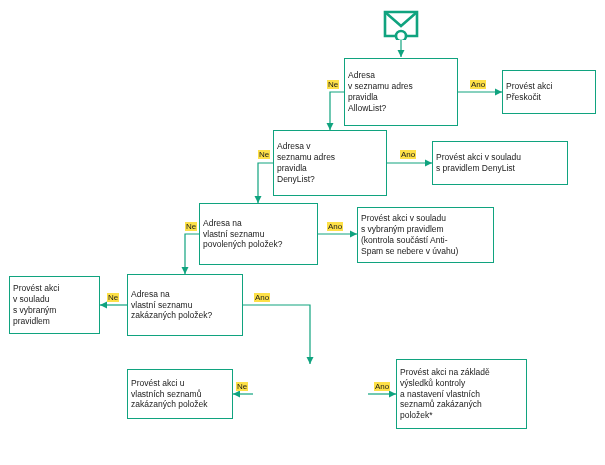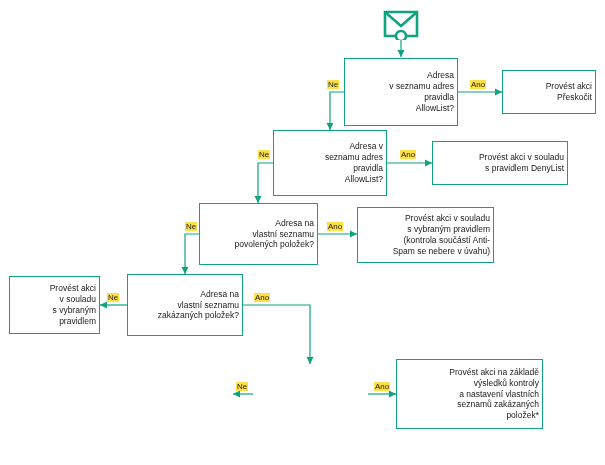--- a/index.html
+++ b/index.html
@@ -24,21 +24,21 @@
     width: 605px;
     height: 465px;
   }
   .node {
     position: absolute;
     box-sizing: border-box;
     border: 1px solid #10a37f;
     color: #1a1a1a;
     font-size: 8.5px;
     line-height: 1.28;
-    text-align: right;
+    text-align: left;
     display: flex;
     align-items: center;
     justify-content: center;
     padding: 2px 3px;
     background: #ffffff;
   }
   .node span {
     display: block;
     width: 100%;
   }
@@ -110,21 +110,21 @@
 
   <div class="node" style="left:502px; top:70px; width:94px; height:44px;">
     <span style="white-space:pre-line;">Provést akci
 Přeskočit</span>
   </div>
 
   <div class="node" style="left:273px; top:130px; width:114px; height:66px;">
     <span style="white-space:pre-line;">Adresa v
 seznamu adres
 pravidla
-AllowList?</span>
+DenyList?</span>
   </div>
 
   <div class="node" style="left:432px; top:141px; width:136px; height:44px;">
     <span style="white-space:pre-line;">Provést akci v souladu
 s pravidlem DenyList</span>
   </div>
 
   <div class="node" style="left:199px; top:203px; width:119px; height:62px;">
     <span style="white-space:pre-line;">Adresa na
 vlastní seznamu
@@ -145,22 +145,27 @@
   </div>
 
   <div class="node" style="left:9px; top:276px; width:91px; height:58px;">
     <span style="white-space:pre-line;">Provést akci
 v souladu
 s vybraným
 pravidlem</span>
   </div>
 
 
+  <div class="node" style="left:127px; top:369px; width:106px; height:50px;">
+    <span style="white-space:pre-line;">Provést akci u
+vlastních seznamů
+zakázaných položek</span>
+  </div>
 
-  <div class="node" style="left:396px; top:359px; width:147px; height:70px;">
+  <div class="node" style="left:396px; top:359px; width:131px; height:70px;">
     <span style="white-space:pre-line;">Provést akci na základě
 výsledků kontroly
 a nastavení vlastních
 seznamů zakázaných
 položek*</span>
   </div>
 
   <div class="edge-label" style="left:327px; top:80px;">Ne</div>
   <div class="edge-label" style="left:470px; top:80px;">Ano</div>
   <div class="edge-label" style="left:258px; top:150px;">Ne</div>

